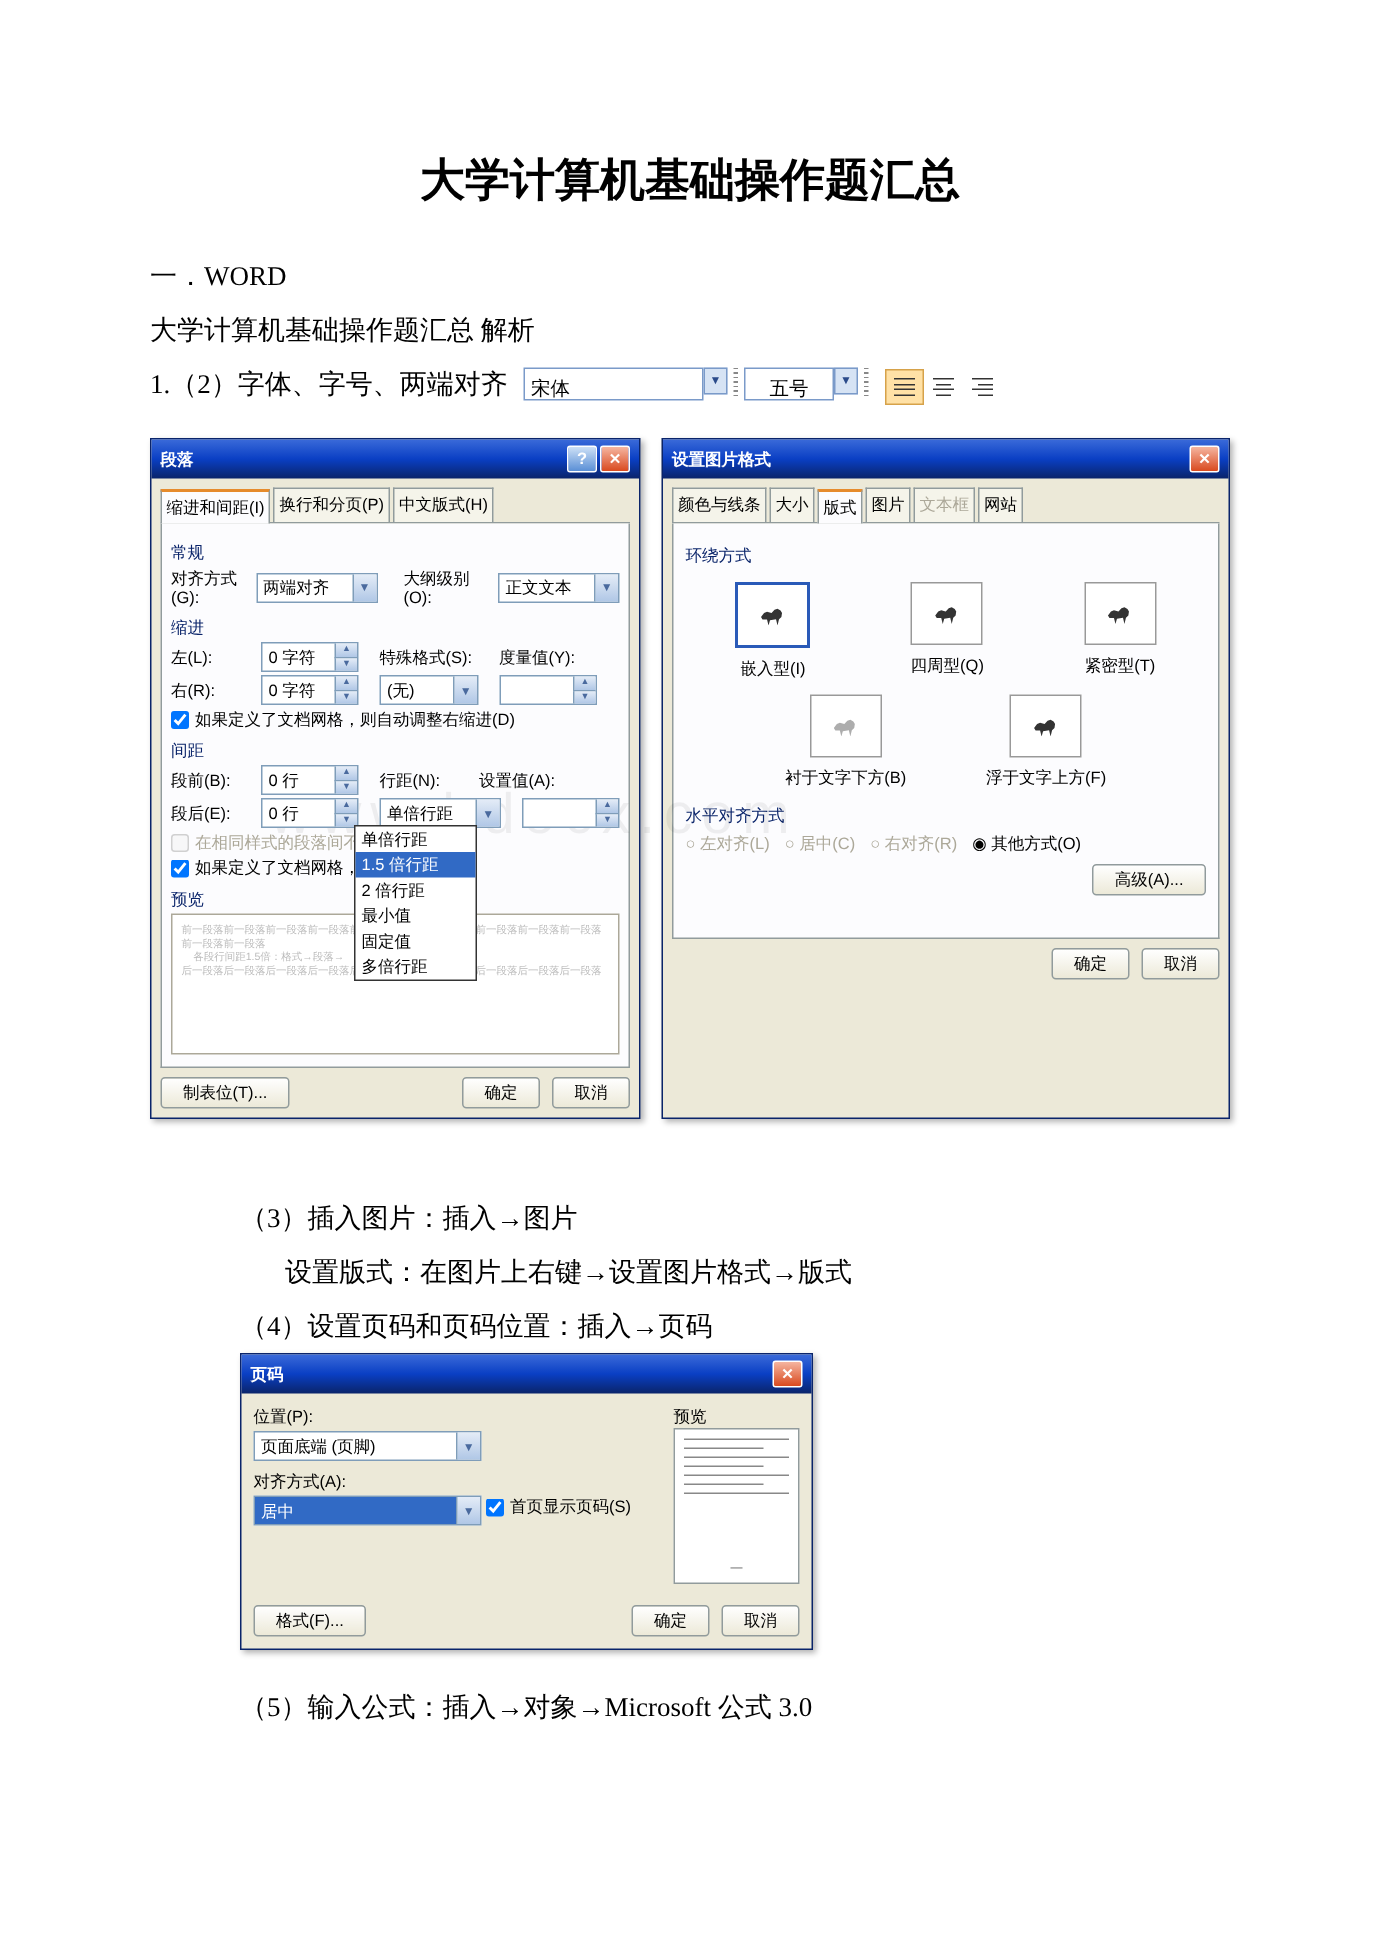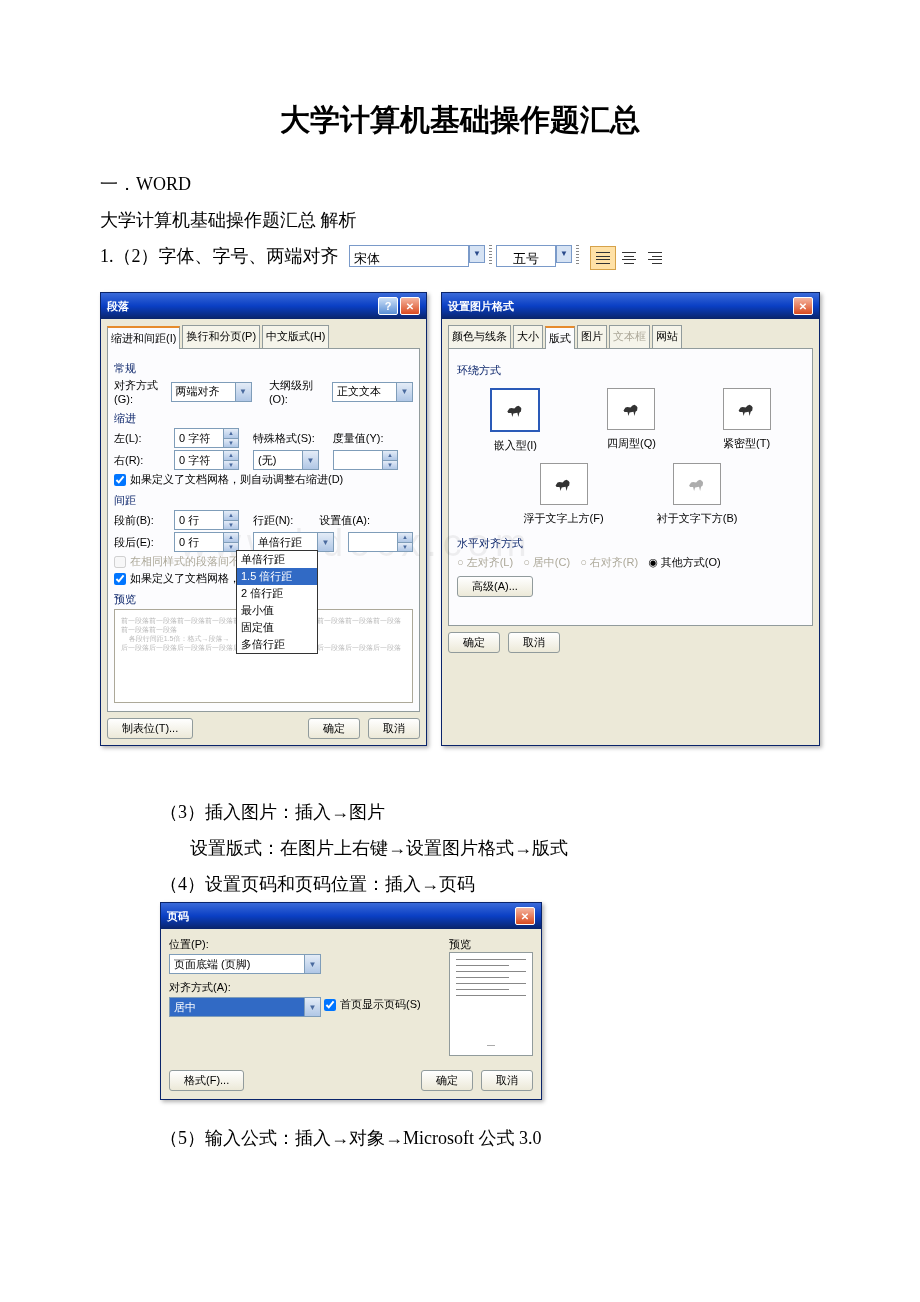--- a/index.html
+++ b/index.html
@@ -48,21 +48,21 @@
 .spinner .sp{width:15px;display:flex;flex-direction:column}
 .spinner .sp div{flex:1;background:linear-gradient(180deg,#e4ecf7,#b0c7e6);border-left:1px solid #7f9db9;font-size:6px;display:flex;align-items:center;justify-content:center;color:#4a6a9e}
 .spinner .sp div:first-child{border-bottom:1px solid #7f9db9}
 .chk{display:inline-flex;align-items:center;gap:4px}
 .chk input{margin:0;width:12px;height:12px}
 .droplist{position:absolute;border:1px solid #333;background:#fff;z-index:5;width:80px}
 .droplist div{padding:1px 4px;font-size:11px}
 .droplist .hl{background:#316ac5;color:#fff}
 .preview-box{border:1px solid #aca899;background:#fff;height:80px;margin:2px 0;padding:6px;font-size:7px;color:#bbb;line-height:1.3;overflow:hidden}
 .btn{border:1px solid #919b9c;background:linear-gradient(180deg,#fff,#ece9d8);padding:2px 14px;border-radius:3px;font-size:11px;cursor:pointer}
-.btn-row{display:flex;gap:8px;margin-top:6px}
+.btn-row{display:flex;justify-content:flex-end;gap:8px;margin-top:6px}
 
 
 .wrap-row{display:flex;justify-content:space-around;margin:10px 0}
 .wrap-item{text-align:center}
 .wrap-box{width:46px;height:40px;border:1px solid #999;background:#fff;margin:0 auto;display:flex;align-items:center;justify-content:center;position:relative}
 .wrap-box.sel{border:2px solid #2a5ab8}
 .dog{width:20px;height:14px;background:#333;clip-path:polygon(10% 60%,20% 40%,30% 35%,45% 40%,55% 25%,65% 20%,75% 28%,80% 40%,78% 60%,70% 70%,65% 100%,60% 70%,40% 75%,35% 100%,30% 72%,15% 72%)}
 .wlines{position:absolute;inset:4px;display:flex;flex-direction:column;gap:3px;z-index:-1}
 .wlines span{height:1px;background:#bbb}
 .radio-row{display:flex;gap:10px;align-items:center;margin:4px 0;color:#aca899}
@@ -337,36 +337,36 @@
           <div class="wrap-row" style="justify-content:space-around;padding:0 40px">
             <div class="wrap-item">
                 <div class="wrap-box">
                   <div class="wlines">
                     <span></span>
                     <span></span>
                     <span></span>
                     <span></span>
                     <span></span>
                   </div>
-                  <div class="dog"></div>
+                  <div class="dog" style="opacity:.4"></div>
                 </div>
-                <div style="margin-top:6px">浮于文字上方(F)</div>
+                <div style="margin-top:6px">衬于文字下方(B)</div>
               </div>
             <div class="wrap-item">
                 <div class="wrap-box">
                   <div class="wlines">
                     <span></span>
                     <span></span>
                     <span></span>
                     <span></span>
                     <span></span>
                   </div>
-                  <div class="dog" style="opacity:.4"></div>
+                  <div class="dog"></div>
                 </div>
-                <div style="margin-top:6px">衬于文字下方(B)</div>
+                <div style="margin-top:6px">浮于文字上方(F)</div>
               </div>
           </div>
           <div class="group-label">水平对齐方式</div>
           <div class="radio-row">
             <label>○ <span>左对齐(L)</span></label>
             <label>○ <span>居中(C)</span></label>
             <label>○ <span>右对齐(R)</span></label>
             <label class="en">◉ <span>其他方式(O)</span></label>
           </div>
           <div class="btn-row">

